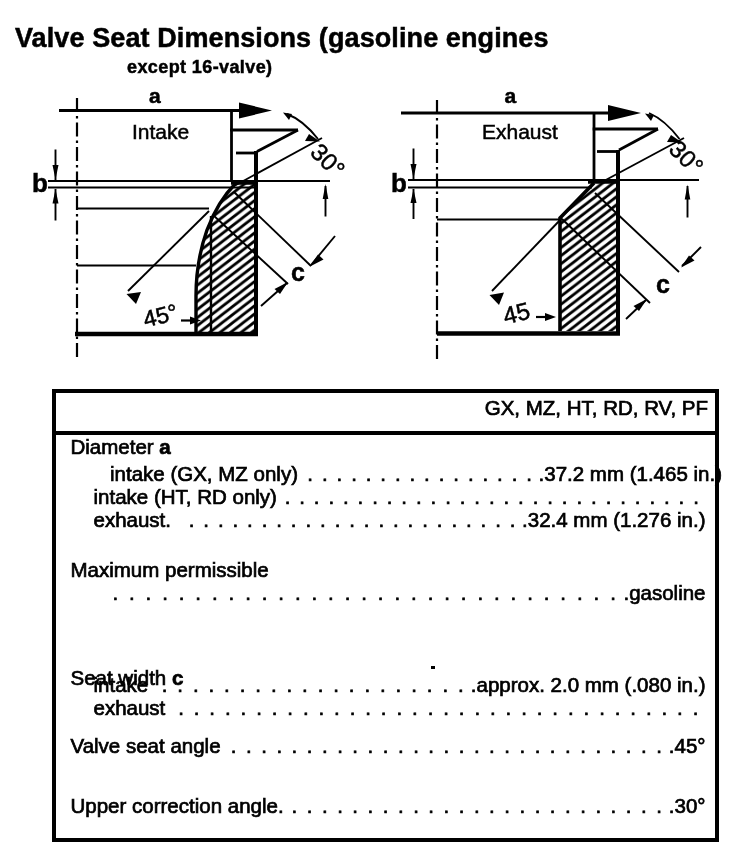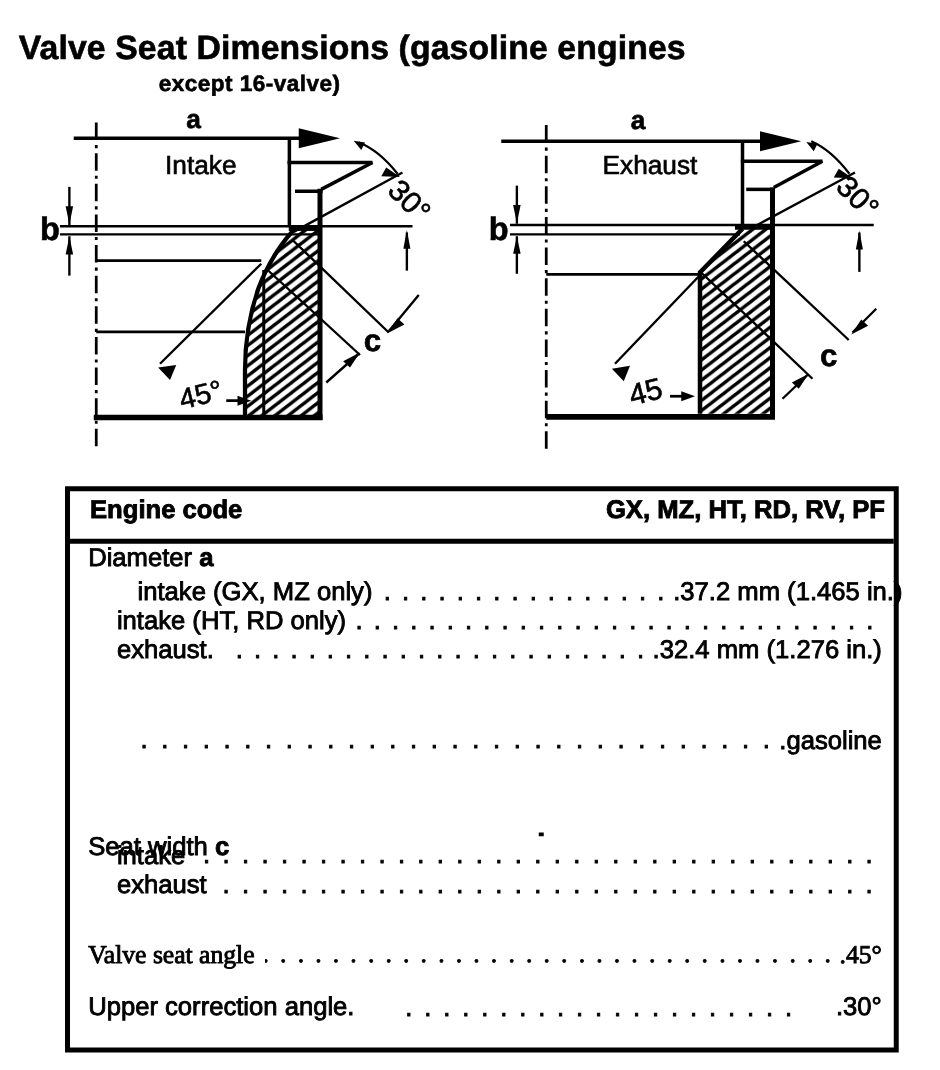--- a/index.html
+++ b/index.html
@@ -14,61 +14,62 @@
 .fx .rt{flex:none;}
 b{font-weight:700;}
 </style>
 </head>
 <body>
 <div class="t1">Valve Seat Dimensions (gasoline engines</div>
 <div class="t2">except 16-valve)</div>
 
 <div id="tbl">
   <div class="sep"></div>
-  <div class="r" style="left:16px;top:3px;font-weight:700;">Engine code</div>
-  <div class="r" style="right:7px;top:2.5px;font-weight:700;">GX, MZ, HT, RD, RV, PF</div>
+  <div class="r" style="right:7px;top:2.5px;font-weight:400;">GX, MZ, HT, RD, RV, PF</div>
 
   <div class="r" style="left:14.5px;top:42px;">Diameter <b>a</b></div>
   <div class="r fx" style="left:54px;top:69px;width:612px;">
       <span>intake (GX, MZ only)</span>
       <span class="dots">. . . . . . . . . . . . . . . . . . . . . . . . . . . . . . . . . . . . . . . .</span>
       <span class="rt">.37.2 mm (1.465 in.)</span>
     </div>
   <div class="r fx" style="left:37.5px;top:91.5px;width:612px;">
       <span>intake (HT, RD only)</span>
       <span class="dots">. . . . . . . . . . . . . . . . . . . . . . . . . . . . . . . . . . . . . . . .</span>
     </div>
   <div class="r fx" style="left:37.5px;top:114.5px;width:612px;">
       <span>exhaust.</span>
       <span class="dots">. . . . . . . . . . . . . . . . . . . . . . . . . . . . . . . . . . . . . . . .</span>
       <span class="rt">.32.4 mm (1.276 in.)</span>
     </div>
 
+  <div class="r" style="left:14.5px;top:165px;">Maximum permissible</div>
   <div class="r fx" style="left:37.5px;top:188px;width:612px;">
       <span class="dots" style="letter-spacing:2.6px;">. . . . . . . . . . . . . . . . . . . . . . . . . . . . . . . . . . . . . . . .</span>
       <span class="rt">.gasoline</span>
     </div>
 
   <div class="r" style="left:14.5px;top:273px;">Seat width <b>c</b></div>
   <div class="r fx" style="left:37.5px;top:279.5px;width:612px;">
       <span>intake</span>
       <span class="dots" style="letter-spacing:2.1px;">. . . . . . . . . . . . . . . . . . . . . . . . . . . . . . . . . . . . . . . .</span>
+      <span class="rt">.approx. 2.0 mm (.080 in.)</span>
     </div>
   <div class="r fx" style="left:37.5px;top:302.5px;width:612px;">
       <span>exhaust</span>
       <span class="dots" style="letter-spacing:2.1px;">. . . . . . . . . . . . . . . . . . . . . . . . . . . . . . . . . . . . . . . .</span>
     </div>
 
-  <div class="r fx" style="left:14.5px;top:360px;width:635px;font-family:Liberation Serif, serif;">
+  <div class="r fx" style="left:14.5px;top:341px;width:635px;">
       <span>Valve seat angle</span>
       <span class="dots" style="letter-spacing:1.9px;">. . . . . . . . . . . . . . . . . . . . . . . . . . . . . . . . . . . . . . . .</span>
       <span class="rt">.45°</span>
     </div>
 
-  <div class="r fx" style="left:14.5px;top:401px;width:635px;gap:28px;">
+  <div class="r fx" style="left:14.5px;top:401px;width:635px;">
       <span>Upper correction angle.</span>
       <span class="dots" style="letter-spacing:1.9px;">. . . . . . . . . . . . . . . . . . . . . . . . . . . . . . . . . . . . . . . .</span>
       <span class="rt">.30°</span>
     </div>
   <div style="position:absolute;left:375px;top:273px;width:4px;height:2.5px;background:#000;"></div>
 </div>
 
 <svg id="dia" width="752" height="380" viewBox="0 0 752 380" style="position:absolute;left:0;top:0;">
 <defs>
 <pattern id="h" patternUnits="userSpaceOnUse" width="10.5" height="8.1">

